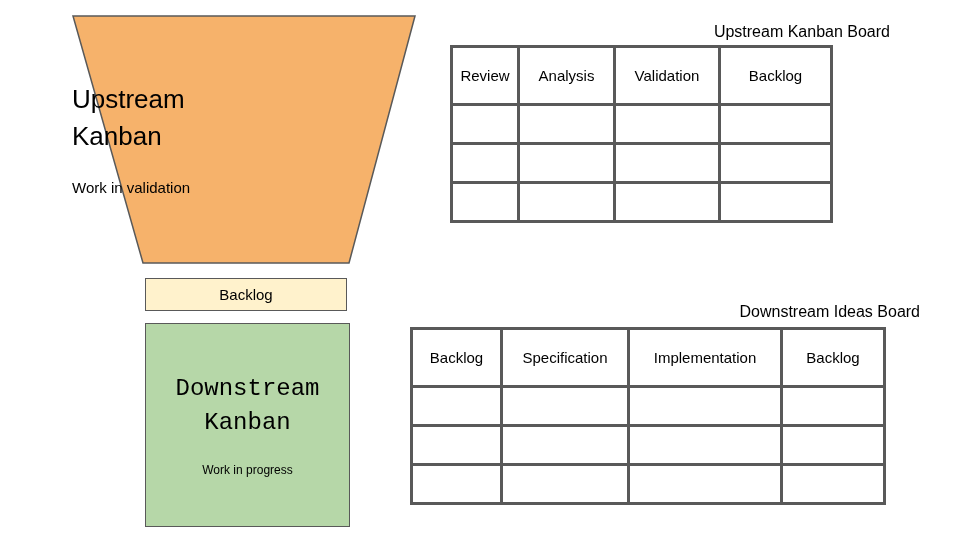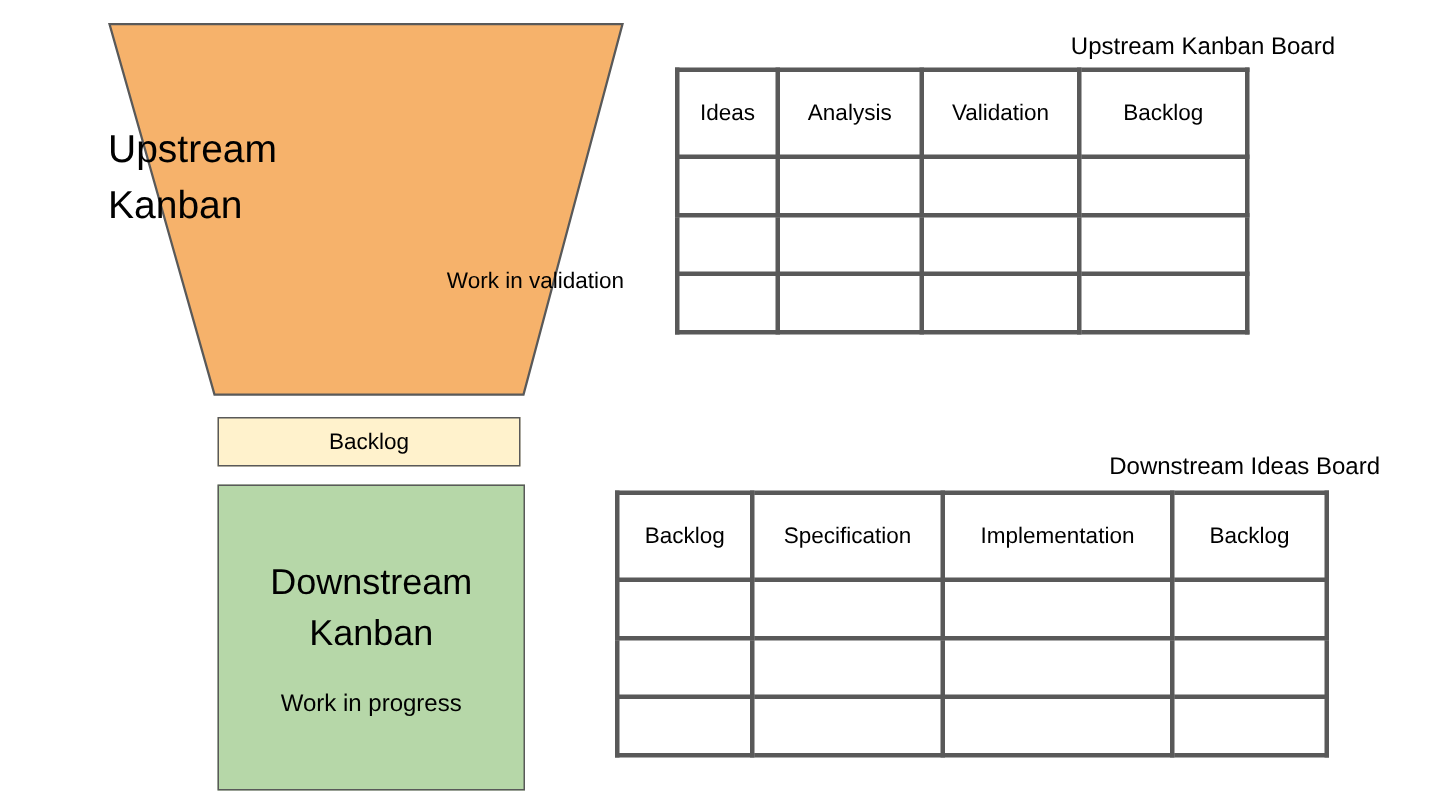--- a/index.html
+++ b/index.html
@@ -32,21 +32,21 @@
     left: 0;
     width: 100%;
     font-size: 26px;
     line-height: 37px;
   }
   .funnel-subtitle {
     position: absolute;
     top: 163px;
     left: 0;
     width: 100%;
-    text-align: right;
+    text-align: left;
     font-size: 15px;
     line-height: 20px;
   }
 
   
   .backlog-bar {
     position: absolute;
     left: 145px;
     top: 278px;
     width: 202px;
@@ -72,28 +72,29 @@
     border: 1.5px solid #595959;
   }
   .box-title {
     position: absolute;
     top: 48px;
     left: 0;
     width: 100%;
     text-align: center;
     font-size: 24px;
     line-height: 34px;
+    font-family: Liberation Mono, monospace;
   }
   .box-subtitle {
     position: absolute;
     top: 136px;
     left: 0;
     width: 100%;
     text-align: center;
-    font-size: 16px;
+    font-size: 12px;
     line-height: 20px;
   }
 
   
   .board-title {
     position: absolute;
     text-align: right;
     font-size: 16px;
     line-height: 20px;
   }
@@ -151,21 +152,21 @@
   <div class="board-title upstream">Upstream Kanban Board</div>
   <table class="board upstream">
     <colgroup>
       <col style="width:67px">
         <col style="width:96px">
         <col style="width:105px">
         <col style="width:112px">
     </colgroup>
     <thead>
       <tr>
-        <th>Ideas</th>
+        <th>Review</th>
         <th>Analysis</th>
         <th>Validation</th>
         <th>Backlog</th>
       </tr>
     </thead>
     <tbody>
         <tr>
           <td></td>
           <td></td>
           <td></td>

